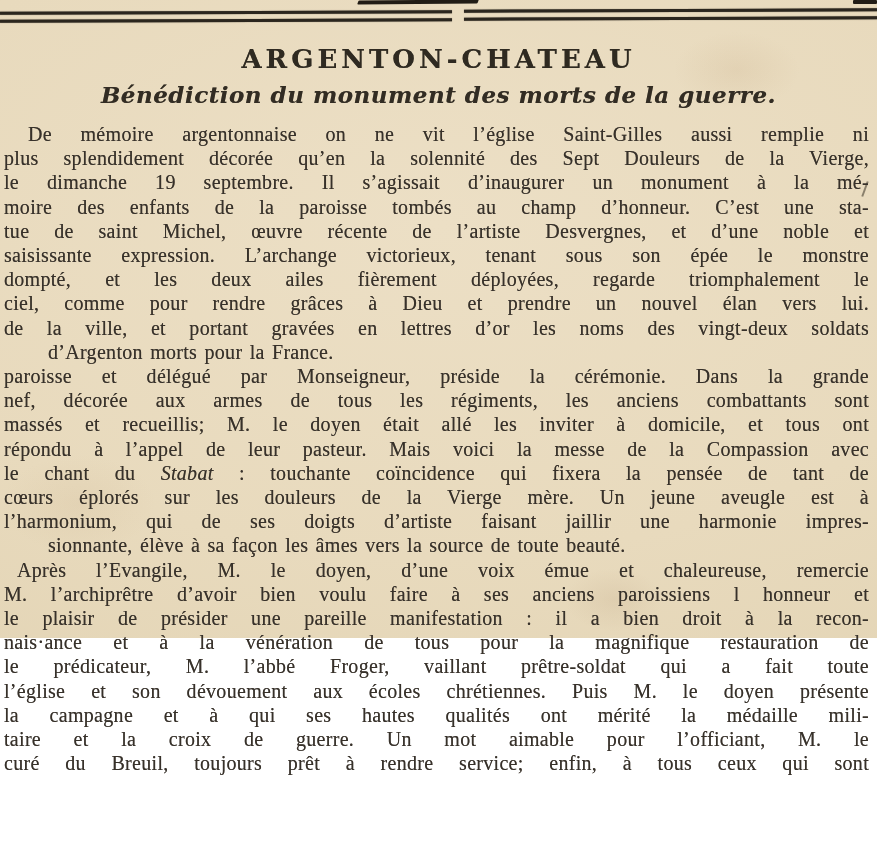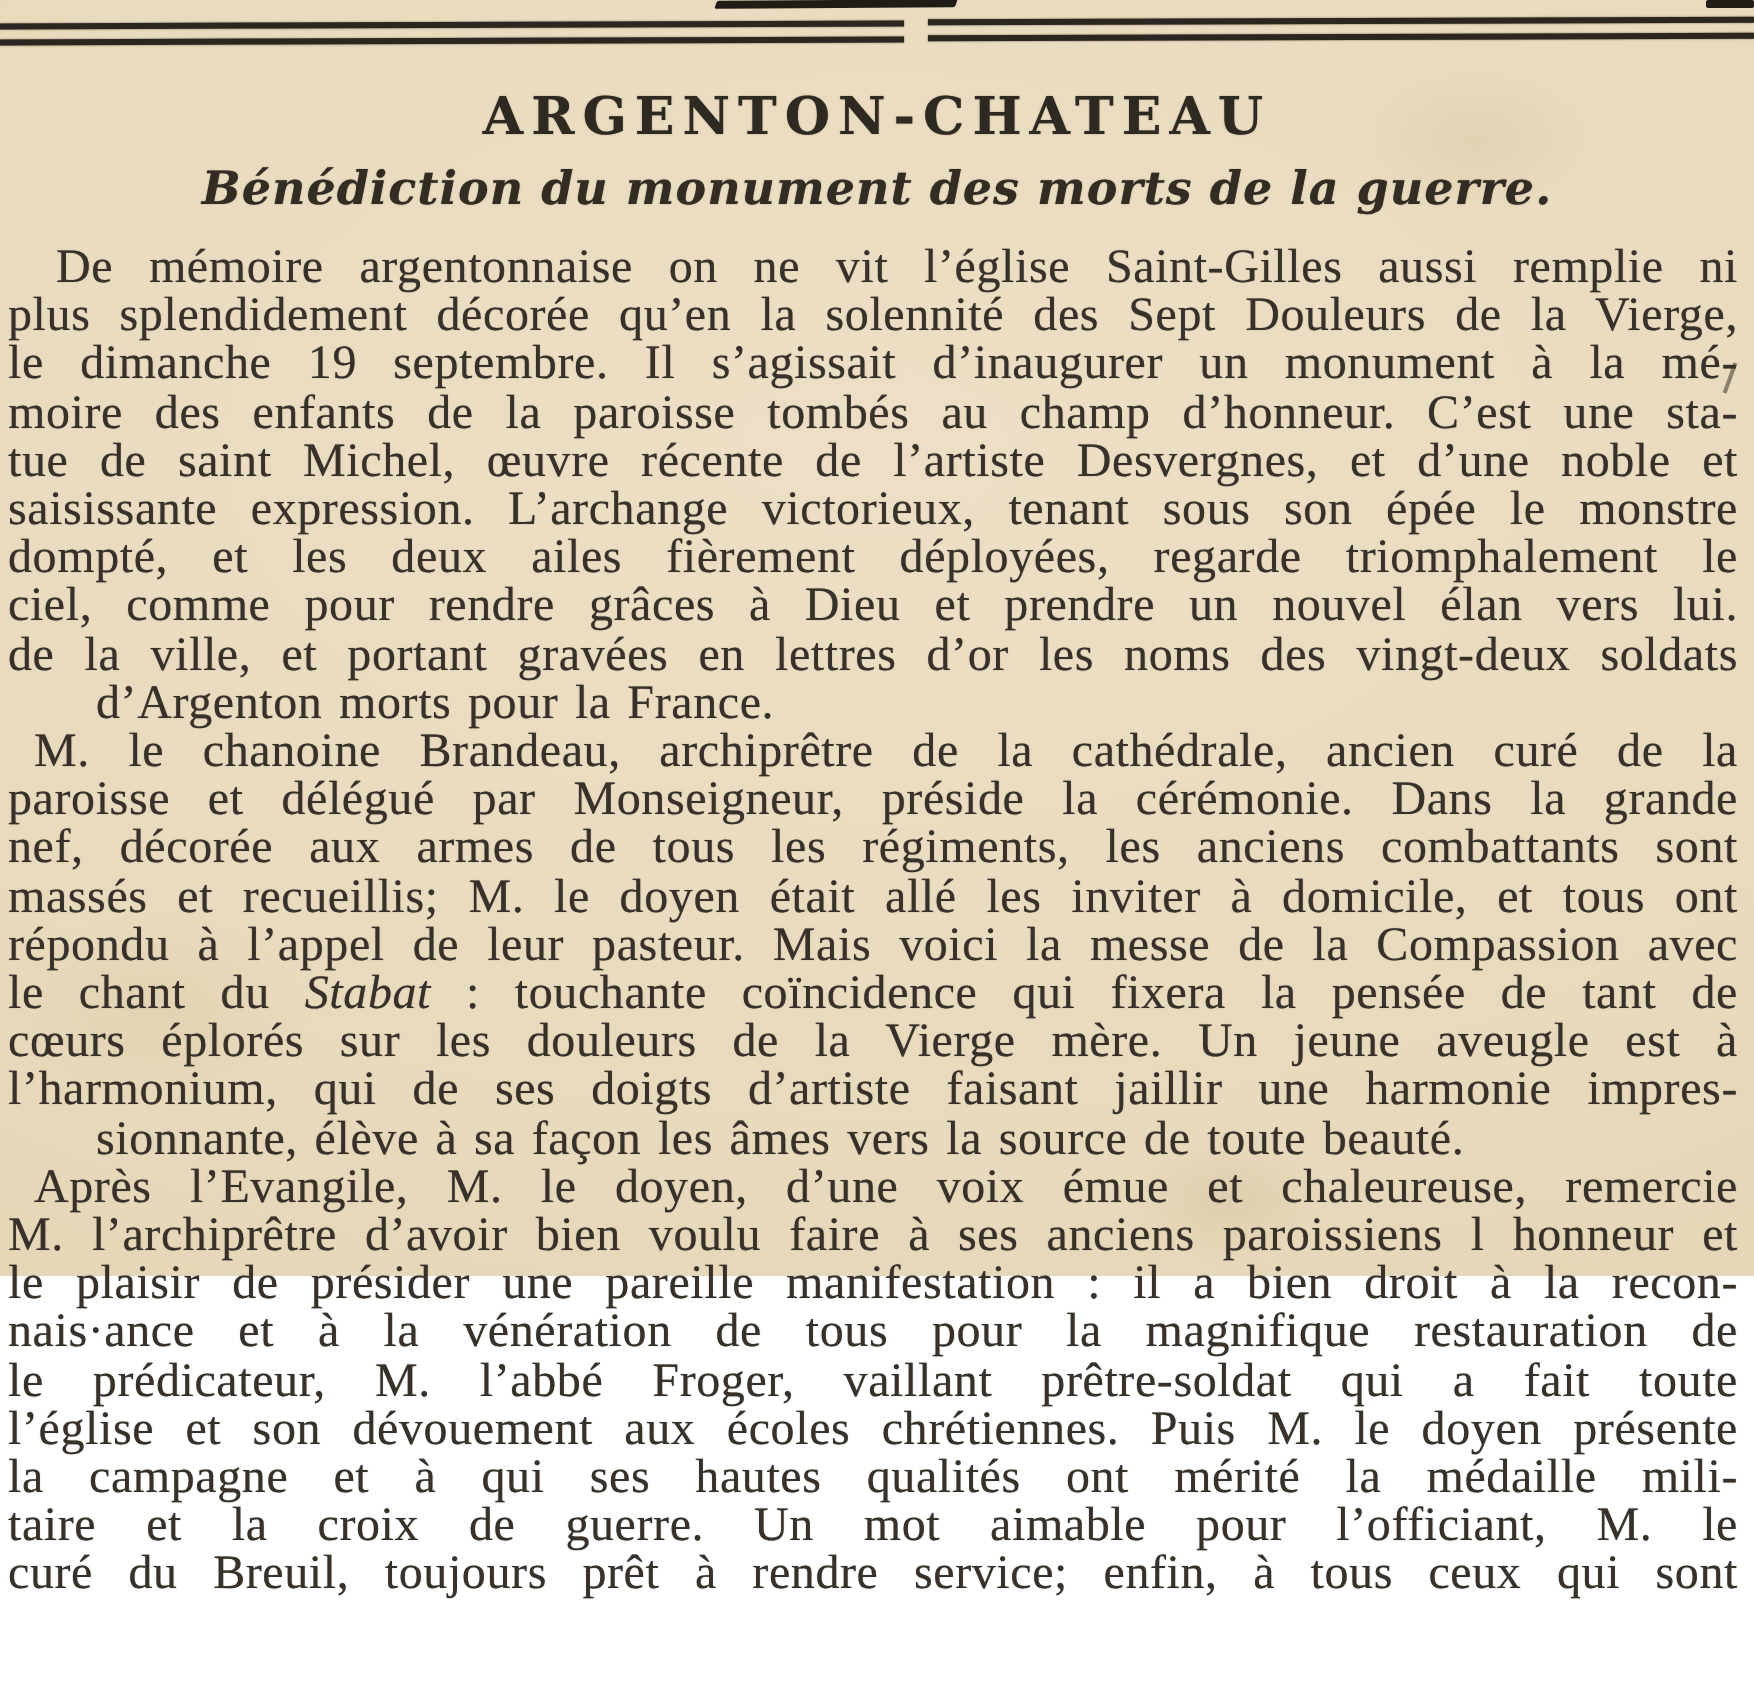--- a/index.html
+++ b/index.html
@@ -34,21 +34,21 @@
     text-shadow:0 0 .6px rgba(47,42,33,.65);
   }
   .subtitle {
     position:absolute; top:81px; left:0; width:100%; margin:0;
     text-align:center; font-family:"DejaVu Serif","Liberation Serif",serif;
     font-size:23px; font-weight:bold; font-style:italic; letter-spacing:.5px; color:#322c23;
     text-shadow:0 0 .6px rgba(50,44,35,.55);
   }
   .body { position:absolute; top:122px; left:4px; right:8px; }
   .ln {
-    font-size:24px; line-height:24.2px;
+    font-size:20px; line-height:24.2px;
     letter-spacing:.3px; word-spacing:2px;
     text-align:justify; text-align-last:justify;
     color:#37312a; text-shadow:0 0 .5px rgba(55,49,42,.6);
     white-space:normal;
     font-family:Liberation Serif, serif;
   }
   .ln.last { text-align-last:left;margin-left:44px; }
   .ln.ind1 { text-indent:24px; }
   .ln.ind2 { text-indent:13px; }
   .it { font-style:italic; }
@@ -75,21 +75,20 @@
     <div class="ln">plus splendidement décorée qu’en la solennité des Sept Douleurs de la Vierge,</div>
     <div class="ln">le dimanche 19 septembre. Il s’agissait d’inaugurer un monument à la mé-</div>
     <div class="ln">moire des enfants de la paroisse tombés au champ d’honneur. C’est une sta-</div>
     <div class="ln">tue de saint Michel, œuvre récente de l’artiste Desvergnes, et d’une noble et</div>
     <div class="ln">saisissante expression. L’archange victorieux, tenant sous son épée le monstre</div>
     <div class="ln">dompté, et les deux ailes fièrement déployées, regarde triomphalement le</div>
     <div class="ln">ciel, comme pour rendre grâces à Dieu et prendre un nouvel élan vers lui.</div>
     <div class="ln">de la ville, et portant gravées en lettres d’or les noms des vingt-deux soldats</div>
     <div class="ln last">d’Argenton morts pour la France.</div>
 
-    <div class="ln ind2">M. le chanoine Brandeau, archiprêtre de la cathédrale, ancien curé de la</div>
     <div class="ln">paroisse et délégué par Monseigneur, préside la cérémonie. Dans la grande</div>
     <div class="ln">nef, décorée aux armes de tous les régiments, les anciens combattants sont</div>
     <div class="ln">massés et recueillis; M. le doyen était allé les inviter à domicile, et tous ont</div>
     <div class="ln">répondu à l’appel de leur pasteur. Mais voici la messe de la Compassion avec</div>
     <div class="ln"><span>le chant du </span><span class="it">Stabat</span><span> : touchante coïncidence qui fixera la pensée de tant de</span></div>
     <div class="ln">cœurs éplorés sur les douleurs de la Vierge mère. Un jeune aveugle est à</div>
     <div class="ln">l’harmonium, qui de ses doigts d’artiste faisant jaillir une harmonie impres-</div>
     <div class="ln last">sionnante, élève à sa façon les âmes vers la source de toute beauté.</div>
 
     <div class="ln ind2">Après l’Evangile, M. le doyen, d’une voix émue et chaleureuse, remercie</div>

